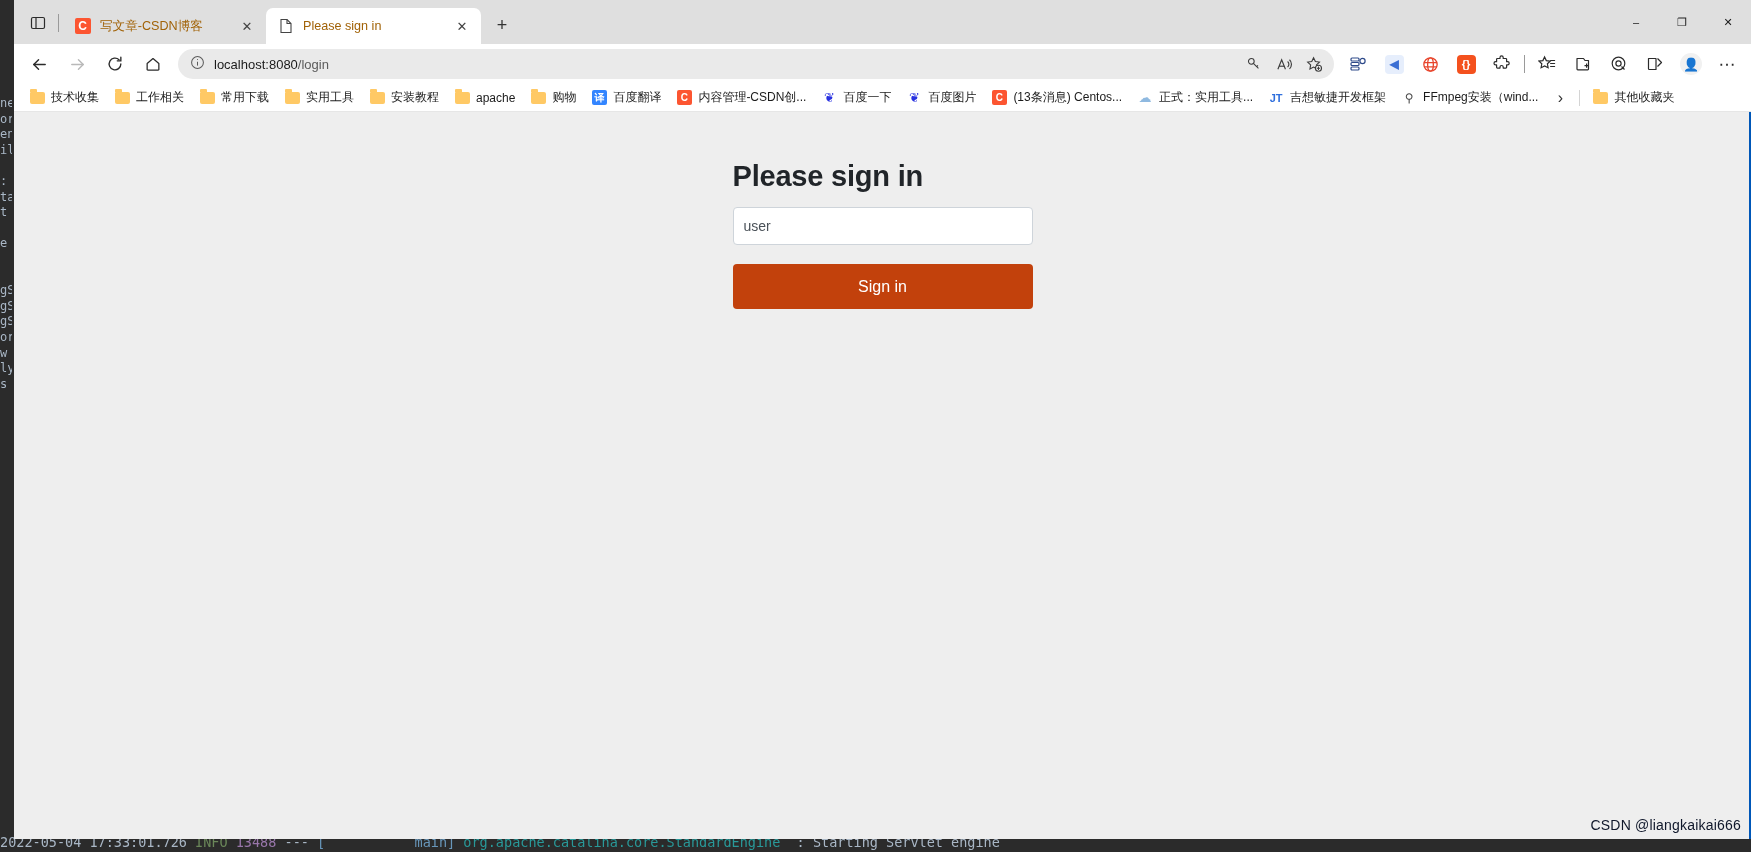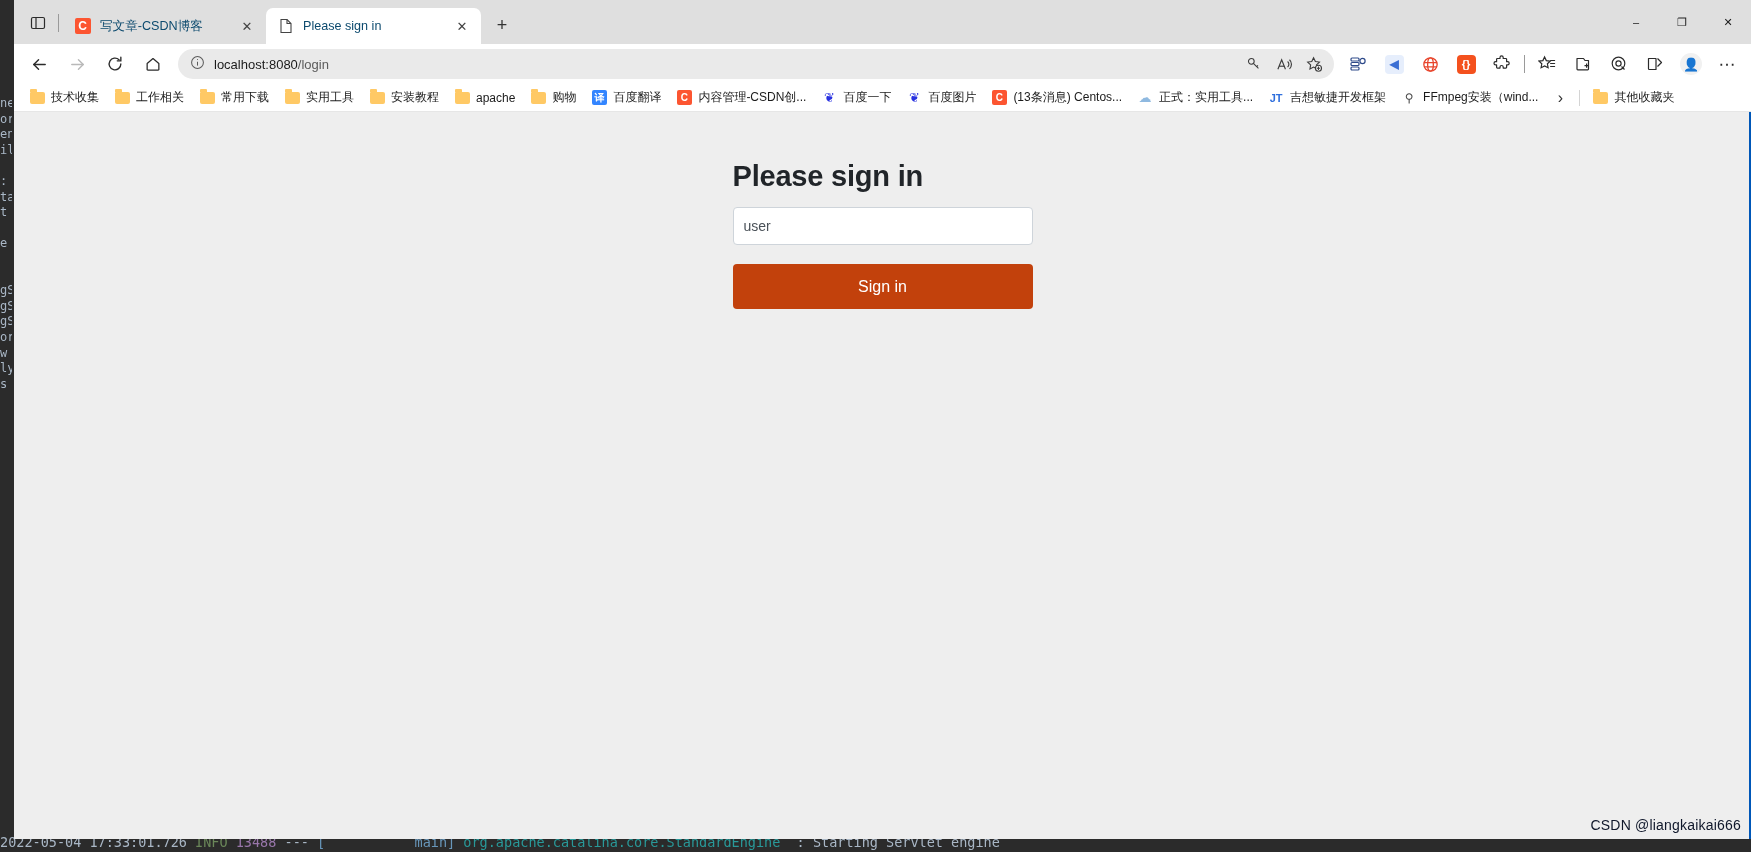--- a/index.html
+++ b/index.html
@@ -81,21 +81,21 @@
     margin-right: 9px;
     display: flex; align-items: center; justify-content: center;
   }
   .fav-csdn {
     width: 16px; height: 16px; background: #fc5531; border-radius: 2px;
     color: #fff; font-size: 12px; font-weight: bold;
     display: flex; align-items: center; justify-content: center;
     font-family: "Liberation Sans", sans-serif;
   }
   .tab-title {
-    flex: 1 1 auto; font-size: 12.6px; color: #0c4a6e;
+    flex: 1 1 auto; font-size: 12.6px; color: #a16207;
     white-space: nowrap; overflow: hidden; text-overflow: ellipsis;
   }
   .tab-close {
     width: 22px; height: 22px; flex: 0 0 22px;
     display: flex; align-items: center; justify-content: center;
     border-radius: 4px; color: #444; font-size: 13px;
   }
   #new-tab-btn {
     width: 30px; height: 30px; margin: 0 0 4px 6px;
     display: flex; align-items: center; justify-content: center;

